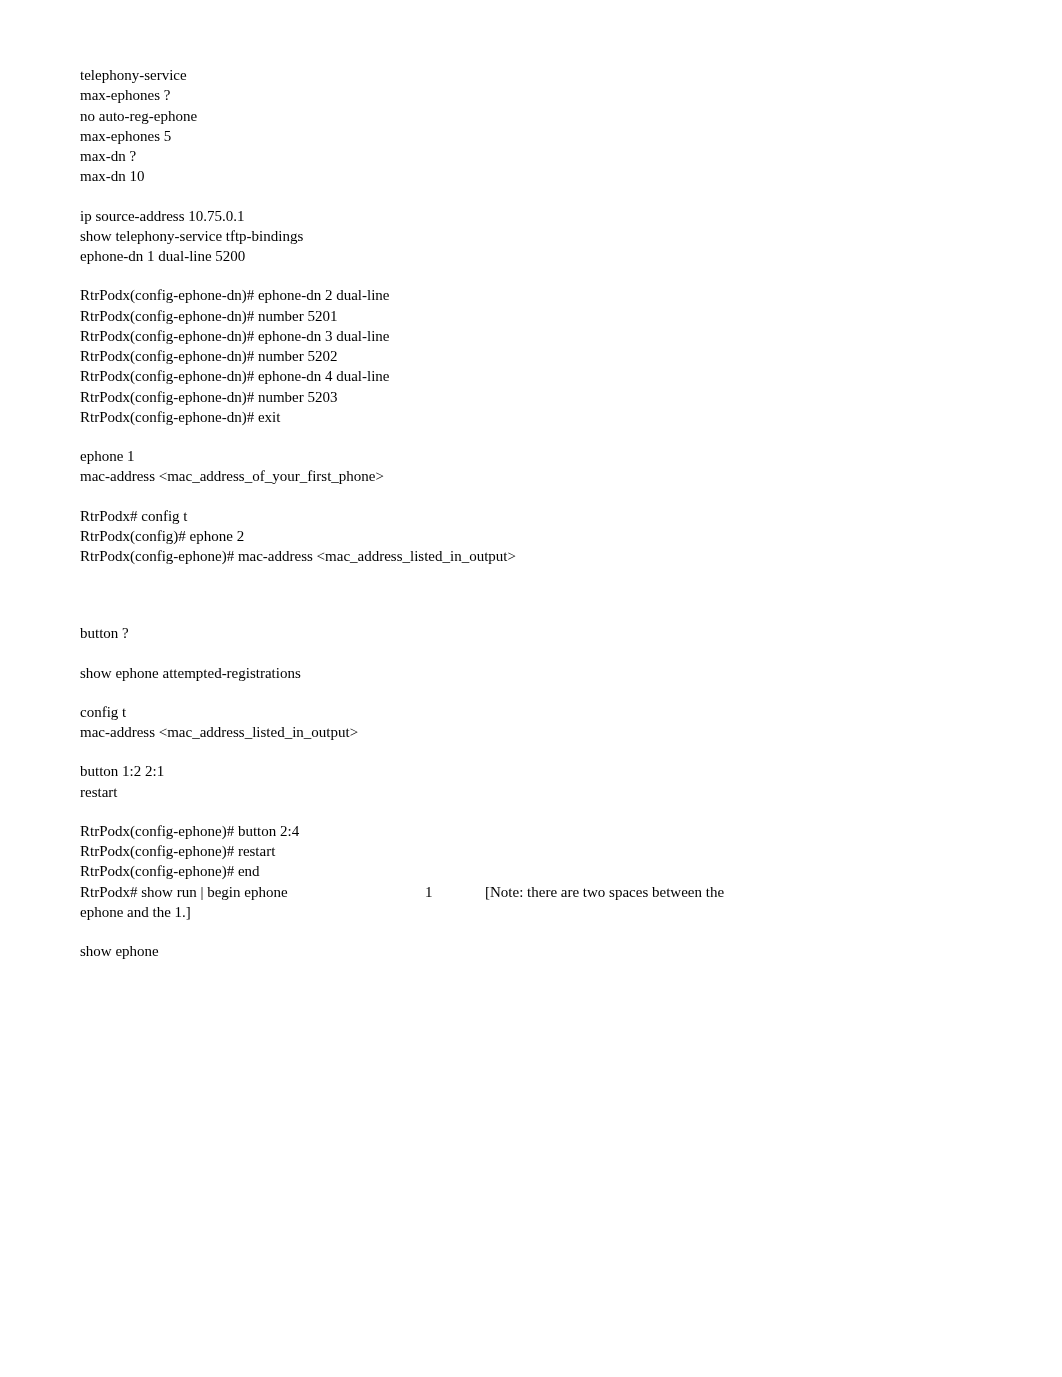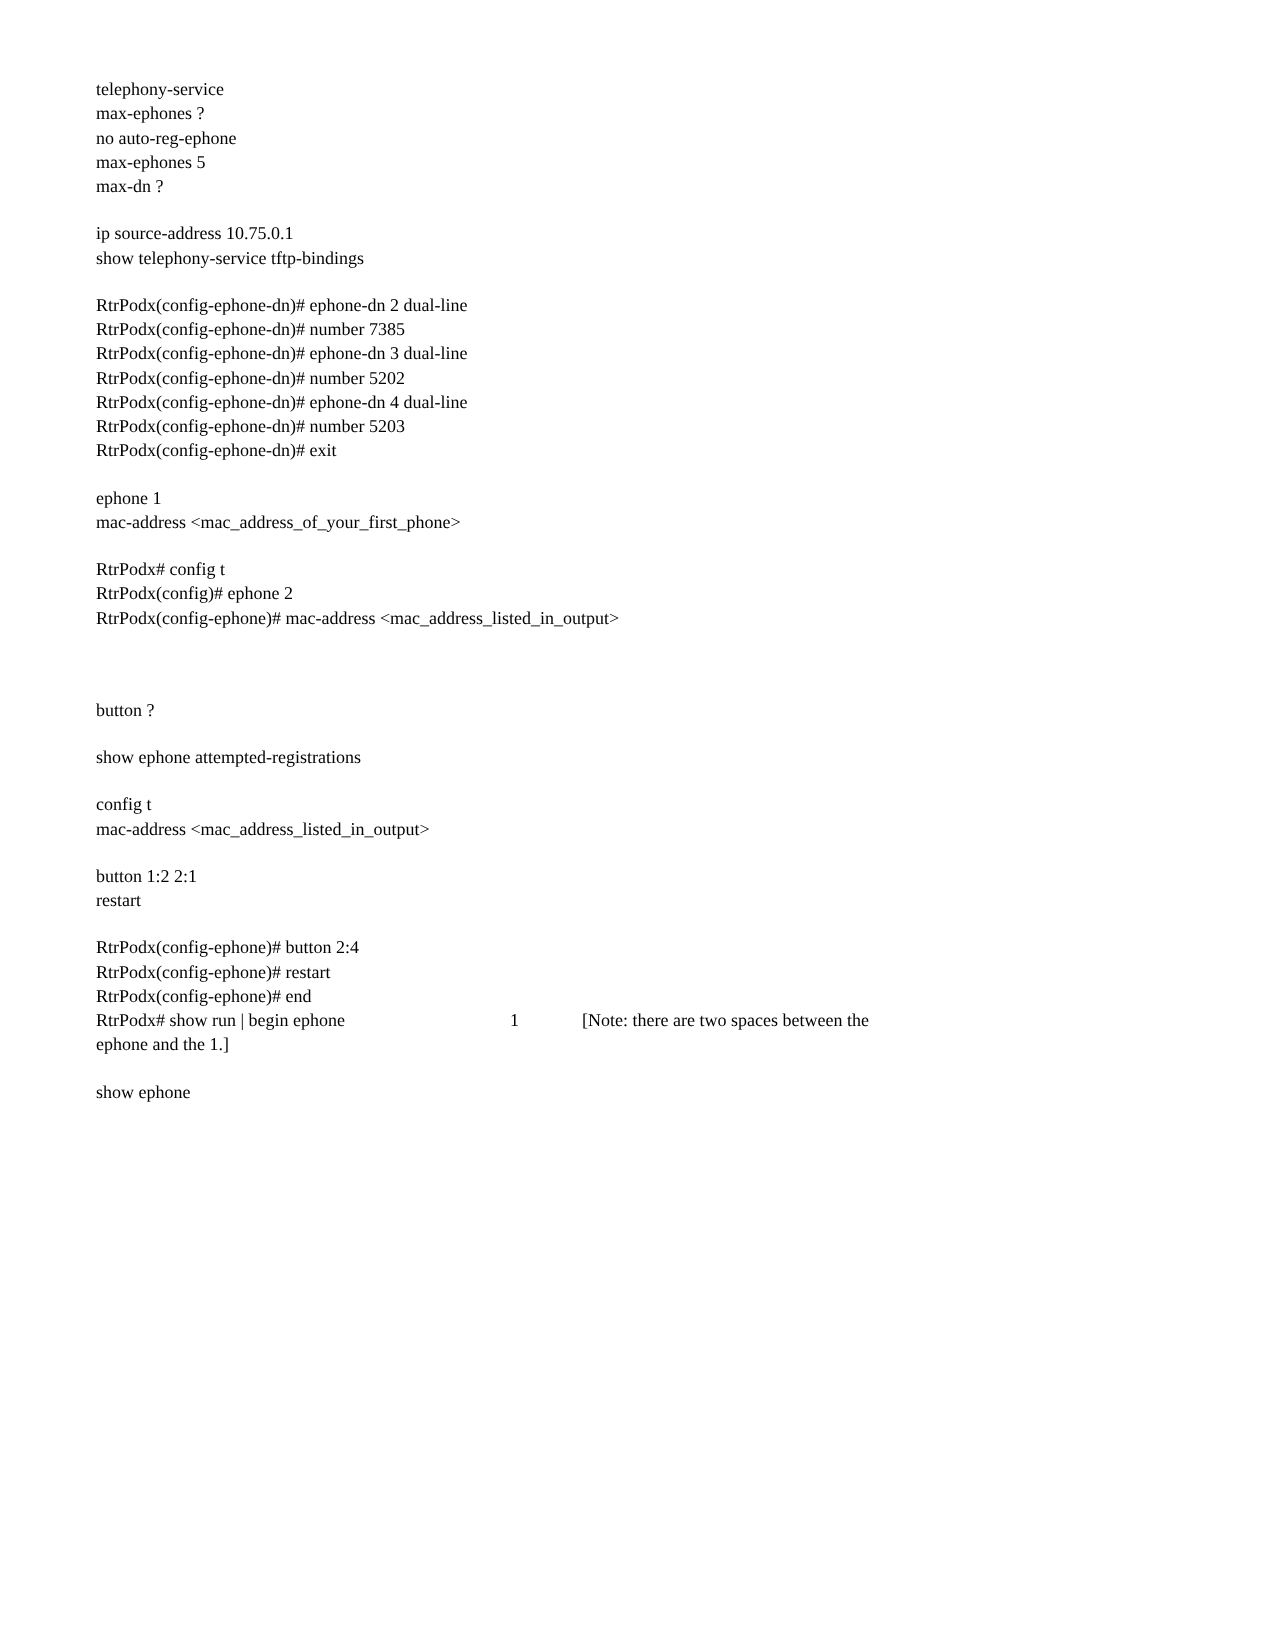--- a/index.html
+++ b/index.html
@@ -42,26 +42,28 @@
   </style>
 </head>
 <body>
 
 <div>
   <div class="line">telephony-service</div>
   <div class="line">max-ephones ?</div>
   <div class="line">no auto-reg-ephone</div>
   <div class="line">max-ephones 5</div>
   <div class="line">max-dn ?</div>
+  <div class="line">max-dn 10</div>
   <div class="blank"></div>
   <div class="line">ip source-address 10.75.0.1</div>
   <div class="line">show telephony-service tftp-bindings</div>
+  <div class="line">ephone-dn 1 dual-line 5200</div>
   <div class="blank"></div>
   <div class="line">RtrPodx(config-ephone-dn)# ephone-dn 2 dual-line</div>
-  <div class="line">RtrPodx(config-ephone-dn)# number 7385</div>
+  <div class="line">RtrPodx(config-ephone-dn)# number 5201</div>
   <div class="line">RtrPodx(config-ephone-dn)# ephone-dn 3 dual-line</div>
   <div class="line">RtrPodx(config-ephone-dn)# number 5202</div>
   <div class="line">RtrPodx(config-ephone-dn)# ephone-dn 4 dual-line</div>
   <div class="line">RtrPodx(config-ephone-dn)# number 5203</div>
   <div class="line">RtrPodx(config-ephone-dn)# exit</div>
   <div class="blank"></div>
   <div class="line">ephone 1</div>
   <div class="line">mac-address &lt;mac_address_of_your_first_phone&gt;</div>
   <div class="blank"></div>
   <div class="line">RtrPodx# config t</div>

